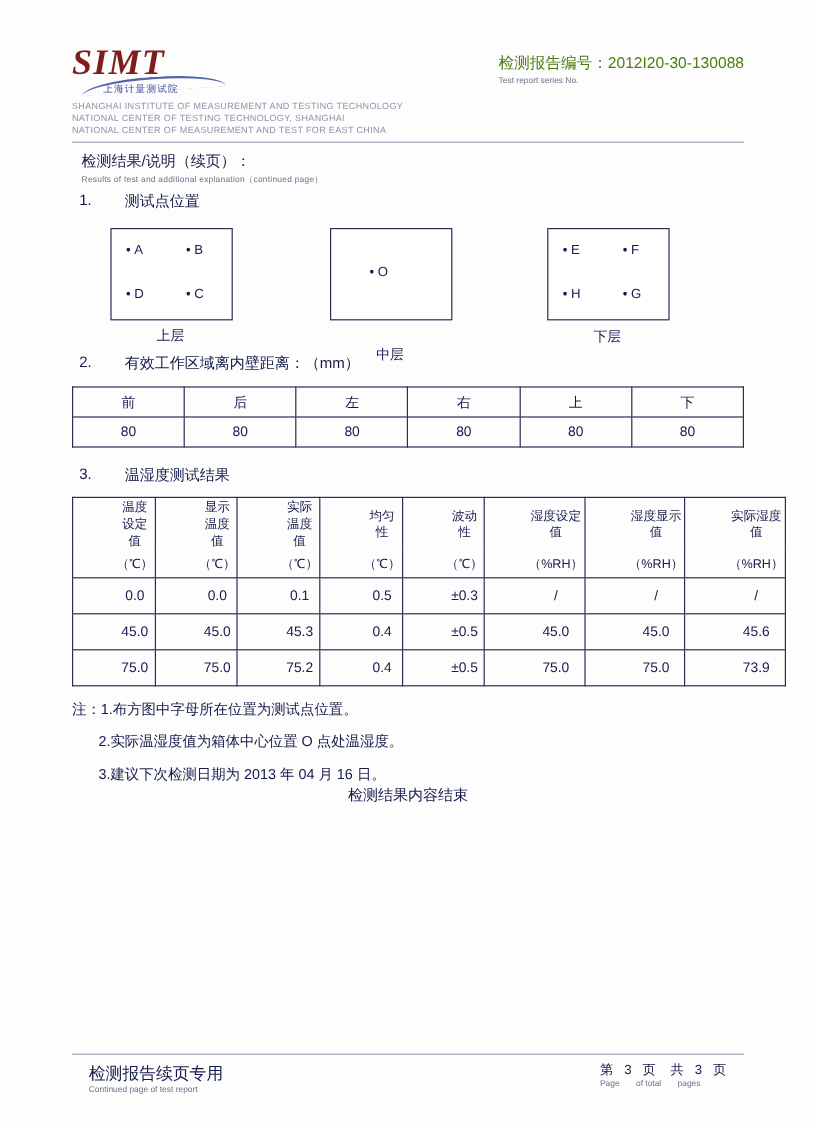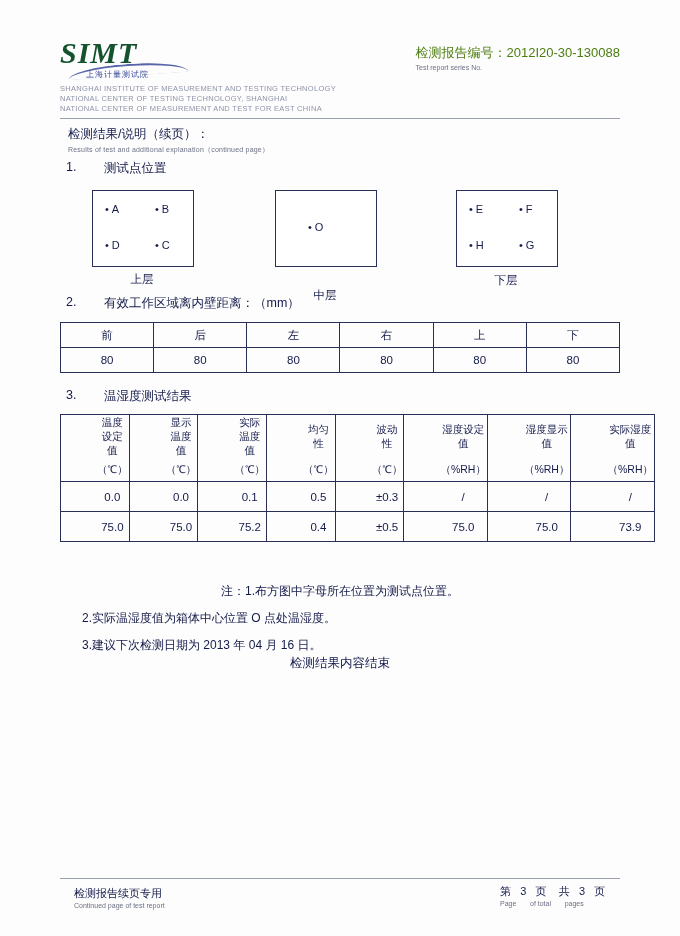--- a/index.html
+++ b/index.html
@@ -33,21 +33,21 @@
     position: absolute;
     left: 0;
     top: 0;
     width: 230px;
   }
   .logo-text {
     font-family: "Liberation Serif", serif;
     font-size: 30px;
     font-weight: bold;
     font-style: italic;
-    color: #14532d;
+    color: #7f1d1d;
     letter-spacing: 1px;
     line-height: 1;
   }
   .logo-sub-cn {
     font-size: 8px;
     color: #3a4a9a;
     letter-spacing: 1px;
     margin-top: 1px;
     margin-left: 26px;
   }
@@ -197,21 +197,21 @@
   
   .notes {
     position: absolute;
     left: 60px;
     top: 578px;
     width: 560px;
     font-size: 12px;
     color: #141a4a;
     line-height: 27px;
   }
-  .notes .n1 { margin-left: 0; text-align: center; }
+  .notes .n1 { margin-left: 0; }
   .notes .n2 { margin-left: 22px; }
   .end-line {
     position: absolute;
     left: 60px;
     top: 655px;
     width: 560px;
     text-align: center;
     font-size: 12.5px;
     color: #141a4a;
   }
@@ -223,21 +223,21 @@
     top: 878px;
     width: 560px;
     border-top: 1px solid #9aa0b4;
   }
   .foot-left {
     position: absolute;
     left: 74px;
     top: 886px;
   }
   .foot-left .cn {
-    font-size: 11px;
+    font-size: 14px;
     color: #141a4a;
     font-family: Liberation Mono, monospace;
   }
   .foot-left .en {
     font-size: 7px;
     color: #6d7186;
     margin-top: 1px;
   }
   .foot-right {
     position: absolute;
@@ -364,20 +364,30 @@
       <td>0.0</td>
       <td>0.0</td>
       <td>0.1</td>
       <td>0.5</td>
       <td>±0.3</td>
       <td>/</td>
       <td>/</td>
       <td>/</td>
     </tr>
     <tr>
+      <td>45.0</td>
+      <td>45.0</td>
+      <td>45.3</td>
+      <td>0.4</td>
+      <td>±0.5</td>
+      <td>45.0</td>
+      <td>45.0</td>
+      <td>45.6</td>
+    </tr>
+    <tr>
       <td>75.0</td>
       <td>75.0</td>
       <td>75.2</td>
       <td>0.4</td>
       <td>±0.5</td>
       <td>75.0</td>
       <td>75.0</td>
       <td>73.9</td>
     </tr>
   </tbody>

